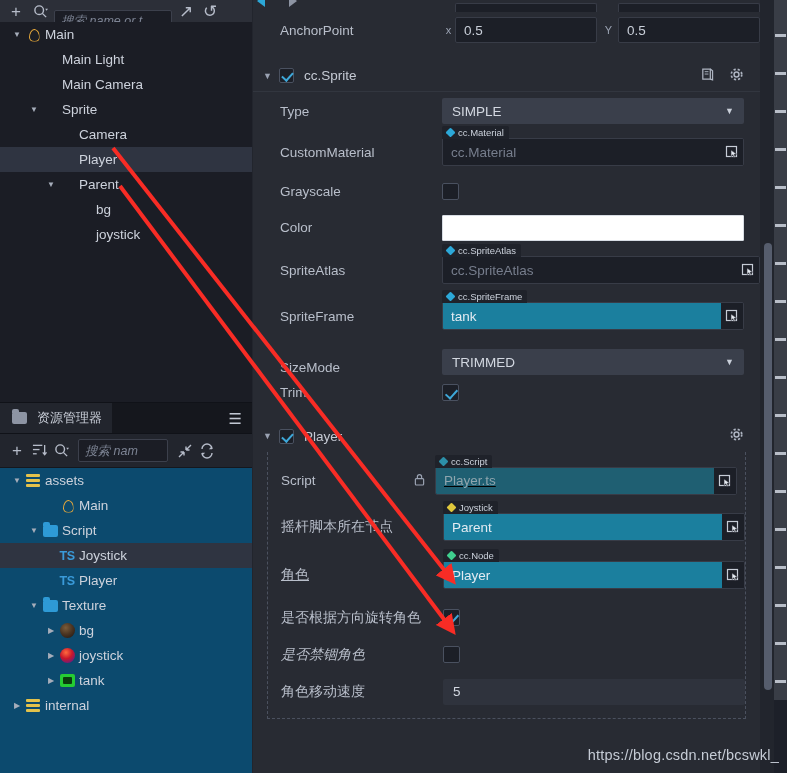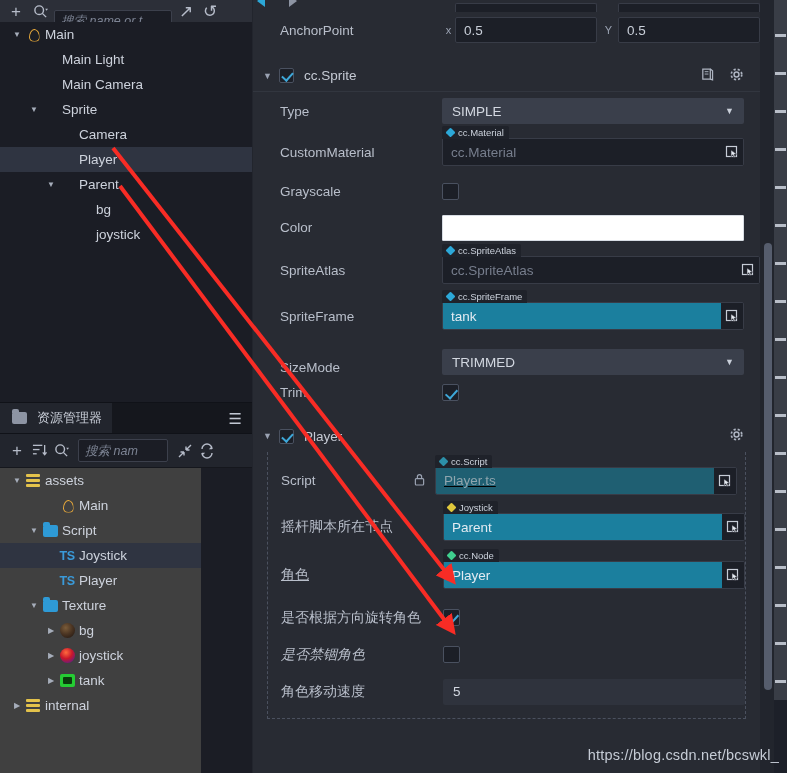--- a/index.html
+++ b/index.html
@@ -108,22 +108,22 @@
     padding: 0 7px; border-bottom: 1px solid #15171d;
   }
   .assets-search {
     width: 90px; height: 23px; background: #1b1d25;
     border: 1px solid #3c404c; border-radius: 2px;
     color: #6f7686; font-size: 12.5px; font-style: italic;
     padding: 0 6px; outline: none; margin: 0 5px;
   }
   .assets-search::placeholder { color: #7d8494; font-style: italic; }
   .assets-tree {
-    position: absolute; left: 0; top: 468px; width: 201px; height: 305px;
-    background: #404040; overflow: hidden;
+    position: absolute; left: 0; top: 468px; width: 252px; height: 305px;
+    background: #0c4a6e; overflow: hidden;
   }
 
   
   .inspector {
     position: absolute; left: 253px; top: 0; width: 507px; height: 773px;
     background: #282b33; overflow: hidden;
   }
   .nav-arrows {
     position: absolute; left: 4px; top: -5px; height: 12px;
     display: flex; gap: 24px; align-items: flex-start;

